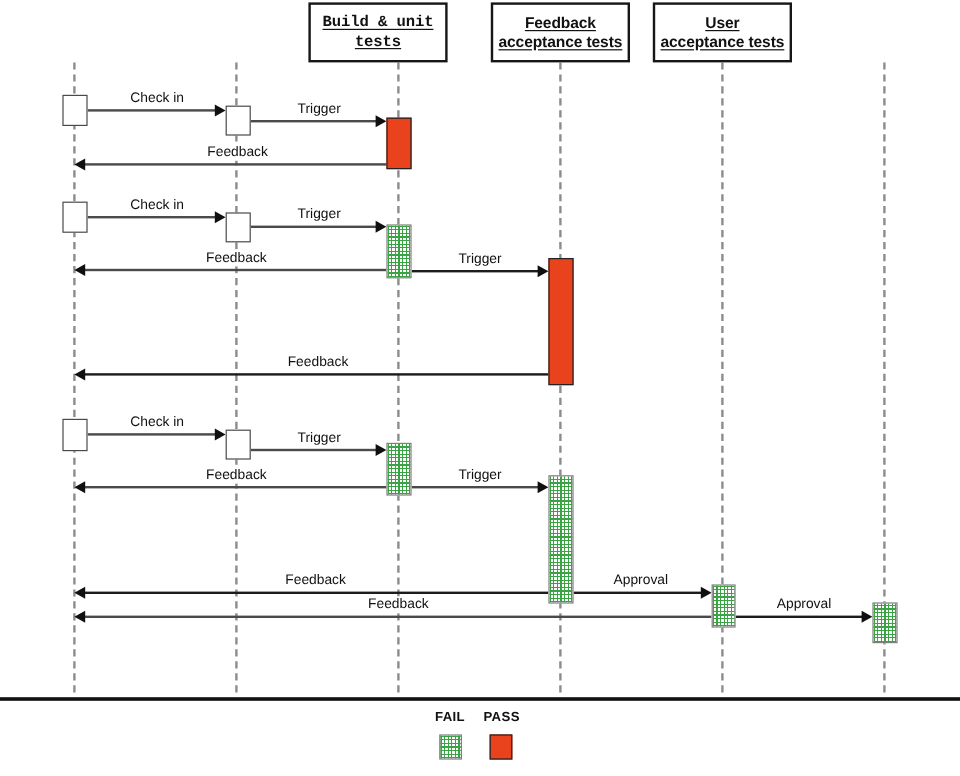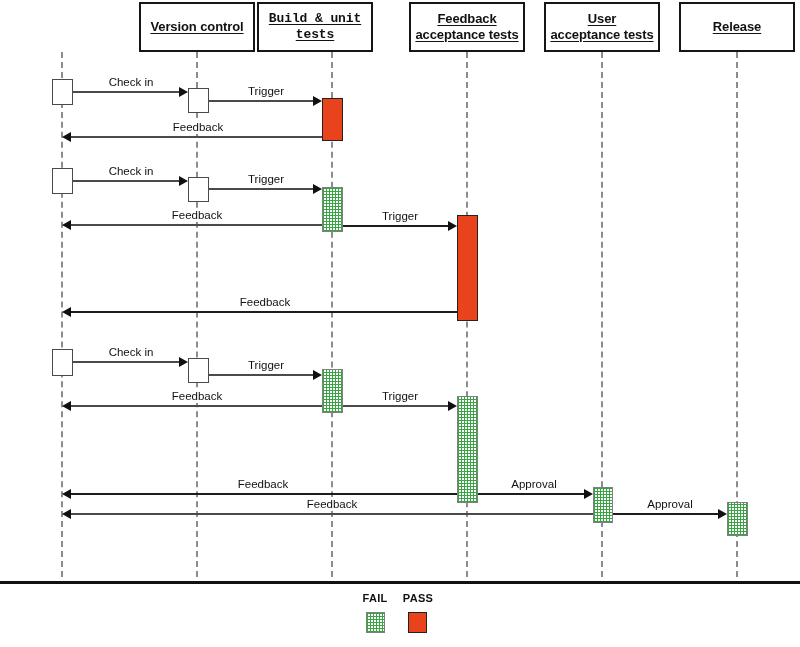--- a/index.html
+++ b/index.html
@@ -62,45 +62,35 @@
   <div class="legend-label" style="left:375px">FAIL</div>
   <div class="legend-label" style="left:418px">PASS</div>
   <div class="swatch pass" style="left:366px"></div>
   <div class="swatch fail" style="left:408px"></div>
 <div class="lifeline" style="left: 61px; top: 52px; height: 525px;"></div>
     <div class="lifeline" style="left: 196px; top: 52px; height: 525px;"></div>
     <div class="lifeline" style="left: 331px; top: 52px; height: 525px;"></div>
     <div class="lifeline" style="left: 466px; top: 52px; height: 525px;"></div>
     <div class="lifeline" style="left: 601px; top: 52px; height: 525px;"></div>
     <div class="lifeline" style="left: 736px; top: 52px; height: 525px;"></div>
-    <div class="actor" style="left: 139px;">
-      <div class="actor-label">
-        <span>Version control</span>
-      </div>
-    </div>
     <div class="actor" style="left: 257px; font-family: Liberation Mono, monospace;">
       <div class="actor-label">
         <span>Build &amp; unit tests</span>
       </div>
     </div>
     <div class="actor" style="left: 409px;">
       <div class="actor-label">
         <span>Feedback</span>
         <span>acceptance tests</span>
       </div>
     </div>
     <div class="actor" style="left: 544px;">
       <div class="actor-label">
         <span>User</span>
         <span>acceptance tests</span>
-      </div>
-    </div>
-    <div class="actor" style="left: 679px;">
-      <div class="actor-label">
-        <span>Release</span>
       </div>
     </div>
     <div class="mline" style="left: 73px; width: 107px; top: 91px; height: 2px; background: rgb(74, 74, 74);"></div>
     <div class="head r" style="left: 179px; top: 87px;"></div>
     <div class="mlabel" style="left: 131px; top: 75px;">Check in</div>
     <div class="mline" style="left: 209px; width: 105px; top: 100px; height: 2px; background: rgb(74, 74, 74);"></div>
     <div class="head r" style="left: 313px; top: 96px;"></div>
     <div class="mlabel" style="left: 266px; top: 84px;">Trigger</div>
     <div class="mline" style="left: 70px; width: 252px; top: 136.2px; height: 1.6px; background: rgb(74, 74, 74);"></div>
     <div class="head l" style="left: 62px; top: 132px;"></div>

